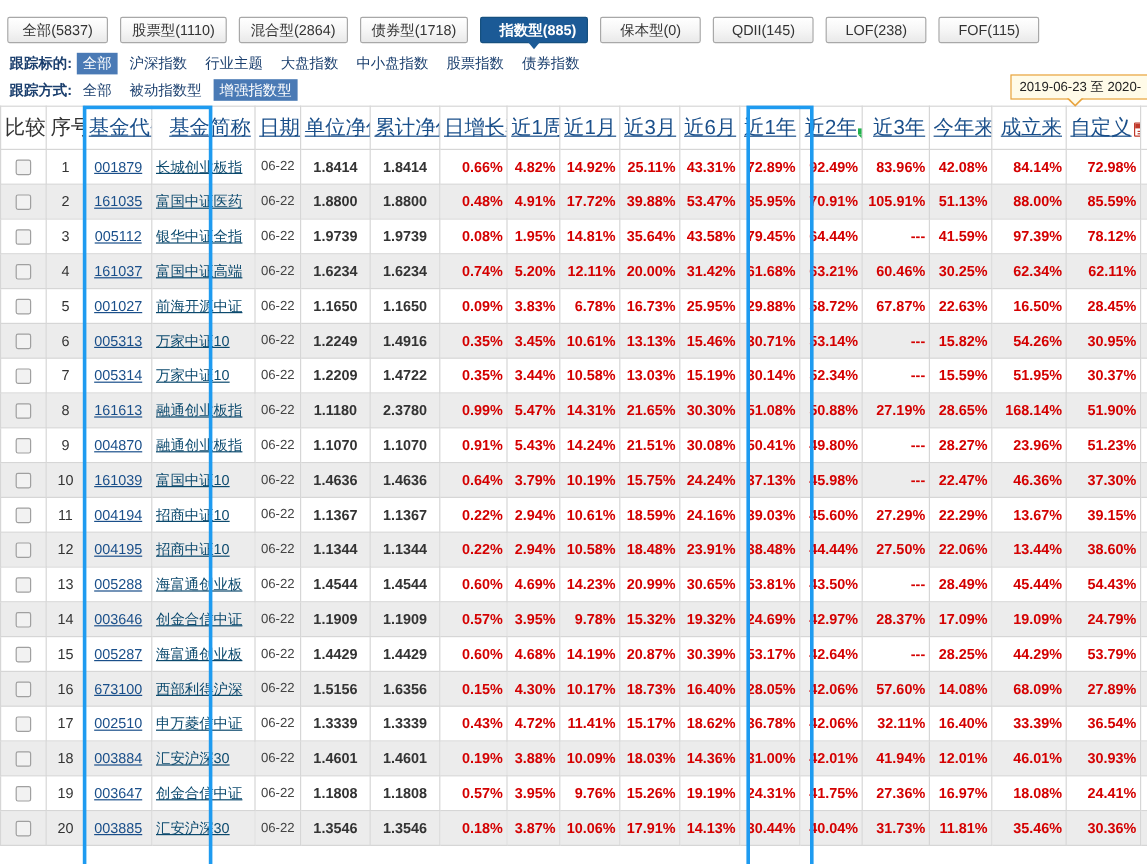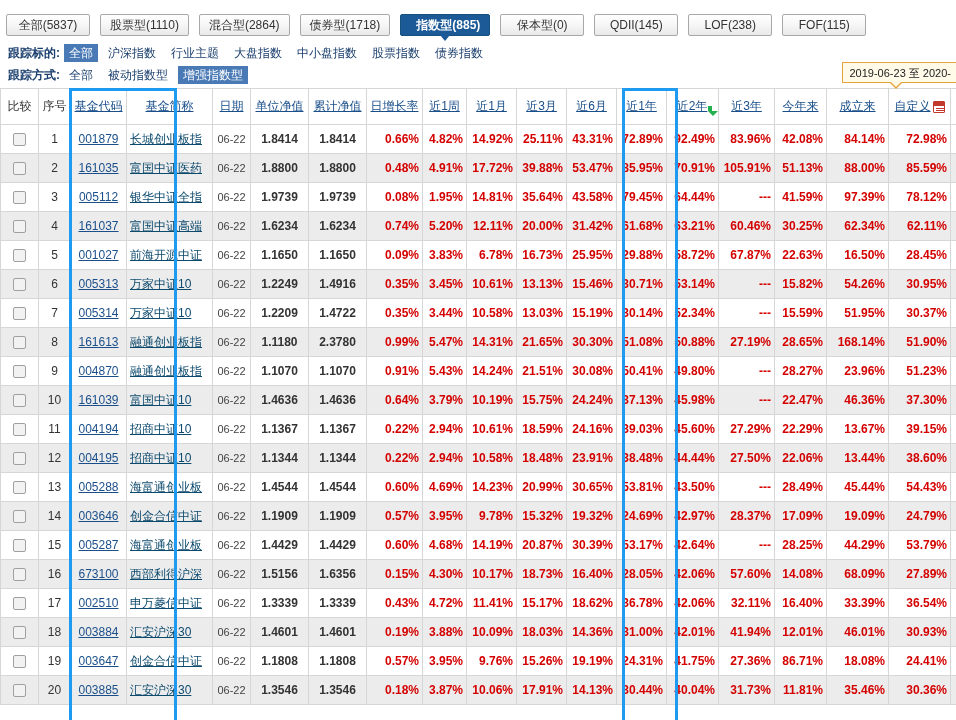--- a/index.html
+++ b/index.html
@@ -136,24 +136,24 @@
     border: 1px solid #d6d6d6;
     padding: 0 3px;
     height: 29px;
     overflow: hidden;
     white-space: nowrap;
   }
   table.fund thead th {
     background: #fff;
     color: #1a4f8a;
     font-weight: normal;
-    text-align: center;
+    text-align: right;
     height: 36px;
     vertical-align: middle;
-    font-size: 12px;
+    font-size: 17px;
   }
   table.fund thead th .hdr-link {
     color: #1a4f8a;
     text-decoration: underline;
     cursor: pointer;
   }
   table.fund thead th .hdr-plain {
     color: #333;
     text-decoration: none;
   }
@@ -706,21 +706,21 @@
             <td class="c-nav">1.1808</td>
             <td class="c-nav">1.1808</td>
             <td class="c-pct">0.57%</td>
             <td class="c-pct">3.95%</td>
             <td class="c-pct">9.76%</td>
             <td class="c-pct">15.26%</td>
             <td class="c-pct">19.19%</td>
             <td class="c-pct">24.31%</td>
             <td class="c-pct">41.75%</td>
             <td class="c-pct">27.36%</td>
-            <td class="c-pct">86.71%</td>
+            <td class="c-pct">16.97%</td>
             <td class="c-pct">18.08%</td>
             <td class="c-pct">24.41%</td>
             <td class="c-fee"></td>
           </tr>
           <tr class="even">
             <td class="c-chk"><span class="chkbox"></span></td>
             <td class="c-idx">20</td>
             <td class="c-code"><a>003885</a></td>
             <td class="c-name"><a>汇安沪深30</a></td>
             <td class="c-date">06-22</td>

